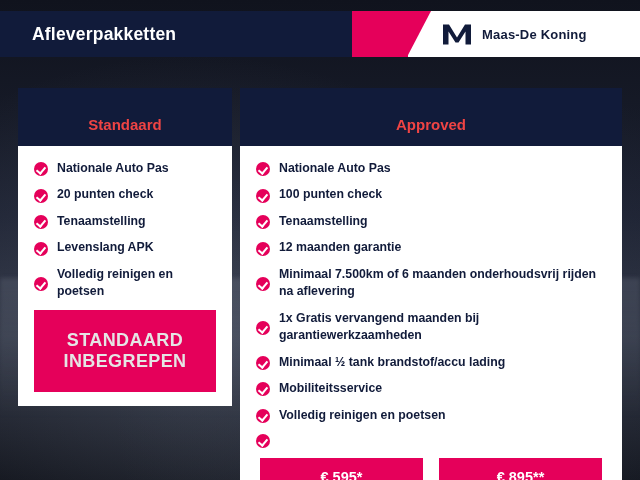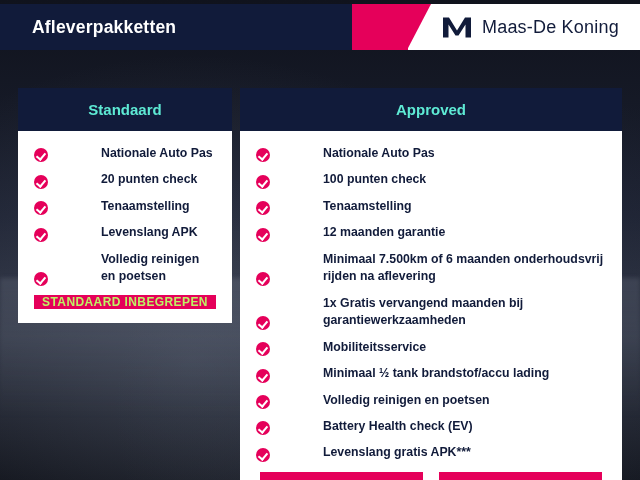--- a/index.html
+++ b/index.html
@@ -25,21 +25,21 @@
   #bg:after{
     content:"";
     position:absolute; left:0; right:0; top:58%; height:42%;
     background:
       linear-gradient(180deg, rgba(150,158,175,0.18), rgba(20,22,30,0.0) 70%);
     filter: blur(2px);
   }
 
   
   .header {
-    position: absolute; left: 0; top: 4px;
+    position: absolute; left: 0; top: 11px;
     width: 640px; height: 46px;
     display: flex; align-items: stretch;
   }
   .header-left {
     position: relative;
     background: #111b3a;
     flex: 0 0 352px;
     display: flex; align-items: center;
   }
   .header-left:after{
@@ -67,47 +67,46 @@
     clip-path: polygon(0 0, 100% 0, 0 100%);
   }
   .header-right {
     background: #fff;
     flex: 1 1 auto;
     display: flex; align-items: center;
     padding-left: 34px;
   }
   .brand-mark { width: 30px; height: 24px; margin-right: 10px; flex: 0 0 auto;}
   .brand-name {
-    color: #111b3a; font-size: 18px; font-weight: normal; letter-spacing: .2px;
+    color: #111b3a; font-size: 13px; font-weight: bold; letter-spacing: .2px;
   }
 
   
   .card {
     position: absolute;
     background: #ffffff;
   }
   .card-head {
     background: #111b3a;
-    color: #5eead4;
+    color: #ef4444;
     text-align: center;
     font-size: 15px;
     font-weight: bold;
-    padding: 13px 0 13px 0;
+    padding: 28px 0 13px 0;
   }
   .card-body { padding: 14px 16px 14px 16px; }
 
   #card-standaard { left: 18px; top: 88px; width: 214px; }
   #card-approved  { left: 240px; top: 88px; width: 382px; }
 
   .feat-list { list-style: none; }
   .feat {
     display: flex;
-    align-items: flex-end;
+    align-items: center;
     margin-bottom: 9px;
-    gap: 44px;
   }
   .check {
     flex: 0 0 auto;
     width: 14px; height: 14px;
     border-radius: 50%;
     background: #e5005a;
     margin-right: 9px;
     margin-top: 1px;
     position: relative;
   }
@@ -125,27 +124,27 @@
     font-size: 12.3px;
     font-weight: bold;
     line-height: 1.42;
   }
 
   .cta {
     display: block;
     width: 100%;
     margin-top: 7px;
     background: #e5005a;
-    color: #bef264;
+    color: #e5e5e5;
     border: none;
     font-family: "Liberation Sans", sans-serif;
-    font-size: 12px;
+    font-size: 18px;
     font-weight: bold;
     letter-spacing: .4px;
-    padding: 0 0;
+    padding: 20px 0;
     text-align: center;
     cursor: pointer;
   }
 
   .price-row {
     display: flex;
     gap: 16px;
     margin-top: 10px;
     padding: 0 4px;
   }
@@ -233,37 +232,32 @@
         <li class="feat">
           <span class="check"></span>
           <span class="feat-text">Minimaal 7.500km of 6 maanden onderhoudsvrij rijden na aflevering</span>
         </li>
         <li class="feat">
           <span class="check"></span>
           <span class="feat-text">1x Gratis vervangend maanden bij garantiewerkzaamheden</span>
         </li>
         <li class="feat">
           <span class="check"></span>
+          <span class="feat-text">Minimaal ½ tank brandstof/accu lading</span>
+        </li>
+        <li class="feat">
+          <span class="check"></span>
           <span class="feat-text">Mobiliteitsservice</span>
         </li>
         <li class="feat">
           <span class="check"></span>
-          <span class="feat-text">Minimaal ½ tank brandstof/accu lading</span>
-        </li>
-        <li class="feat">
-          <span class="check"></span>
           <span class="feat-text">Volledig reinigen en poetsen</span>
         </li>
         <li class="feat">
           <span class="check"></span>
-          <span class="feat-text">Battery Health check (EV)</span>
-        </li>
-        <li class="feat">
-          <span class="check"></span>
-          <span class="feat-text">Levenslang gratis APK***</span>
         </li>
       </ul>
 
       <div class="price-row">
         <button class="price-btn">€ 595*</button>
         <button class="price-btn">€ 895**</button>
       </div>
 
     </div>
   </div>

